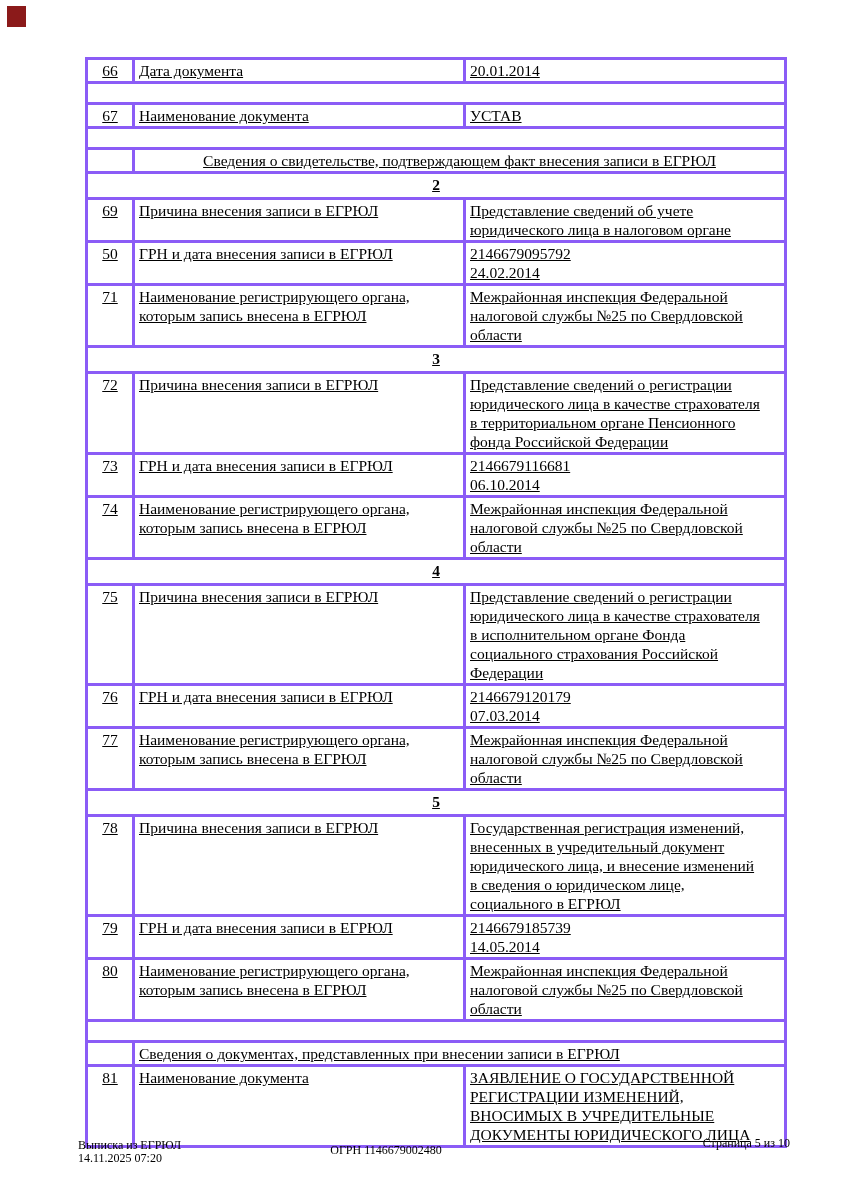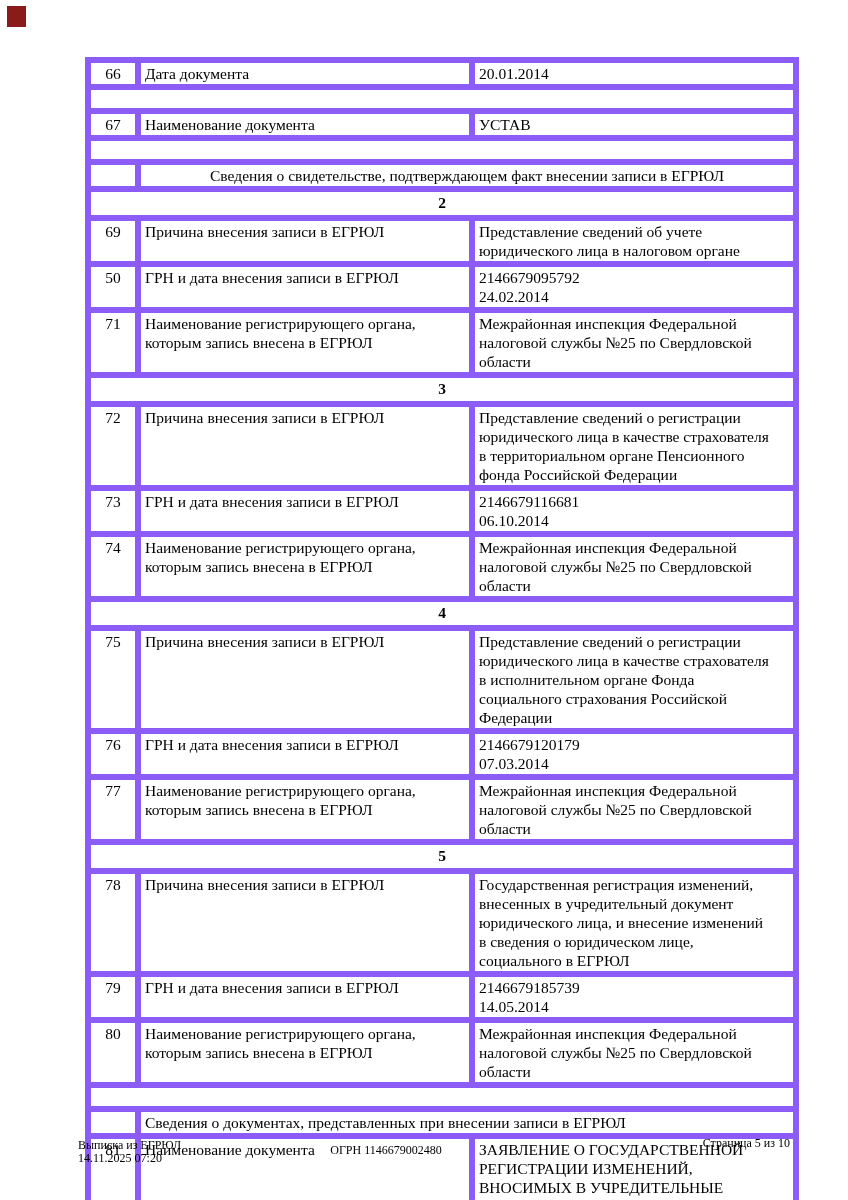--- a/index.html
+++ b/index.html
@@ -10,22 +10,22 @@
   .corner-mark{
     position:absolute;left:7px;top:6px;width:19px;height:21px;
     background:#8b1a1a;
   }
   table.egrul{
     position:absolute;left:85px;top:57px;width:691px;
     border-collapse:collapse;table-layout:fixed;
     font-size:15.5px;line-height:19px;
   }
   table.egrul td{
-    border:6px solid #8b5cf6;vertical-align:top;
-    padding:1px 4px;white-space:pre-line;overflow:hidden;
+    border:3px solid #8b5cf6;vertical-align:top;
+    padding:1px 4px;white-space:pre-line;overflow:hidden;text-decoration:underline;
   }
   td.c1{width:36px;text-align:center;padding:1px 1px;}
   td.c2{width:320px;margin-top:36px;}
   td.c3{width:310px;}
   tr.spacer td{height:18px;padding:0;}
   tr.numrow td{text-align:center;font-weight:bold;height:21px;padding:1px 0;}
   td.sec-center{text-align:center;}
   td.sec-left{text-align:left;margin-left:40px;}
   .footer{
     position:absolute;left:0;top:1131px;width:848px;
@@ -53,21 +53,21 @@
     <tr>
       <td class="c1">67</td>
       <td class="c2">Наименование документа</td>
       <td class="c3">УСТАВ</td>
     </tr>
     <tr class="spacer">
         <td colspan="3"></td>
       </tr>
     <tr>
       <td class="c1"></td>
-      <td colspan="2" class="sec-center">Сведения о свидетельстве, подтверждающем факт внесении записи в ЕГРЮЛ</td>
+      <td colspan="2" class="sec-center">Сведения о свидетельстве, подтверждающем факт внесения записи в ЕГРЮЛ</td>
     </tr>
     <tr class="numrow">
         <td colspan="3">2</td>
       </tr>
     <tr>
       <td class="c1">69</td>
       <td class="c2">Причина внесения записи в ЕГРЮЛ</td>
       <td class="c3">Представление сведений об учете
 юридического лица в налоговом органе</td>
     </tr>

